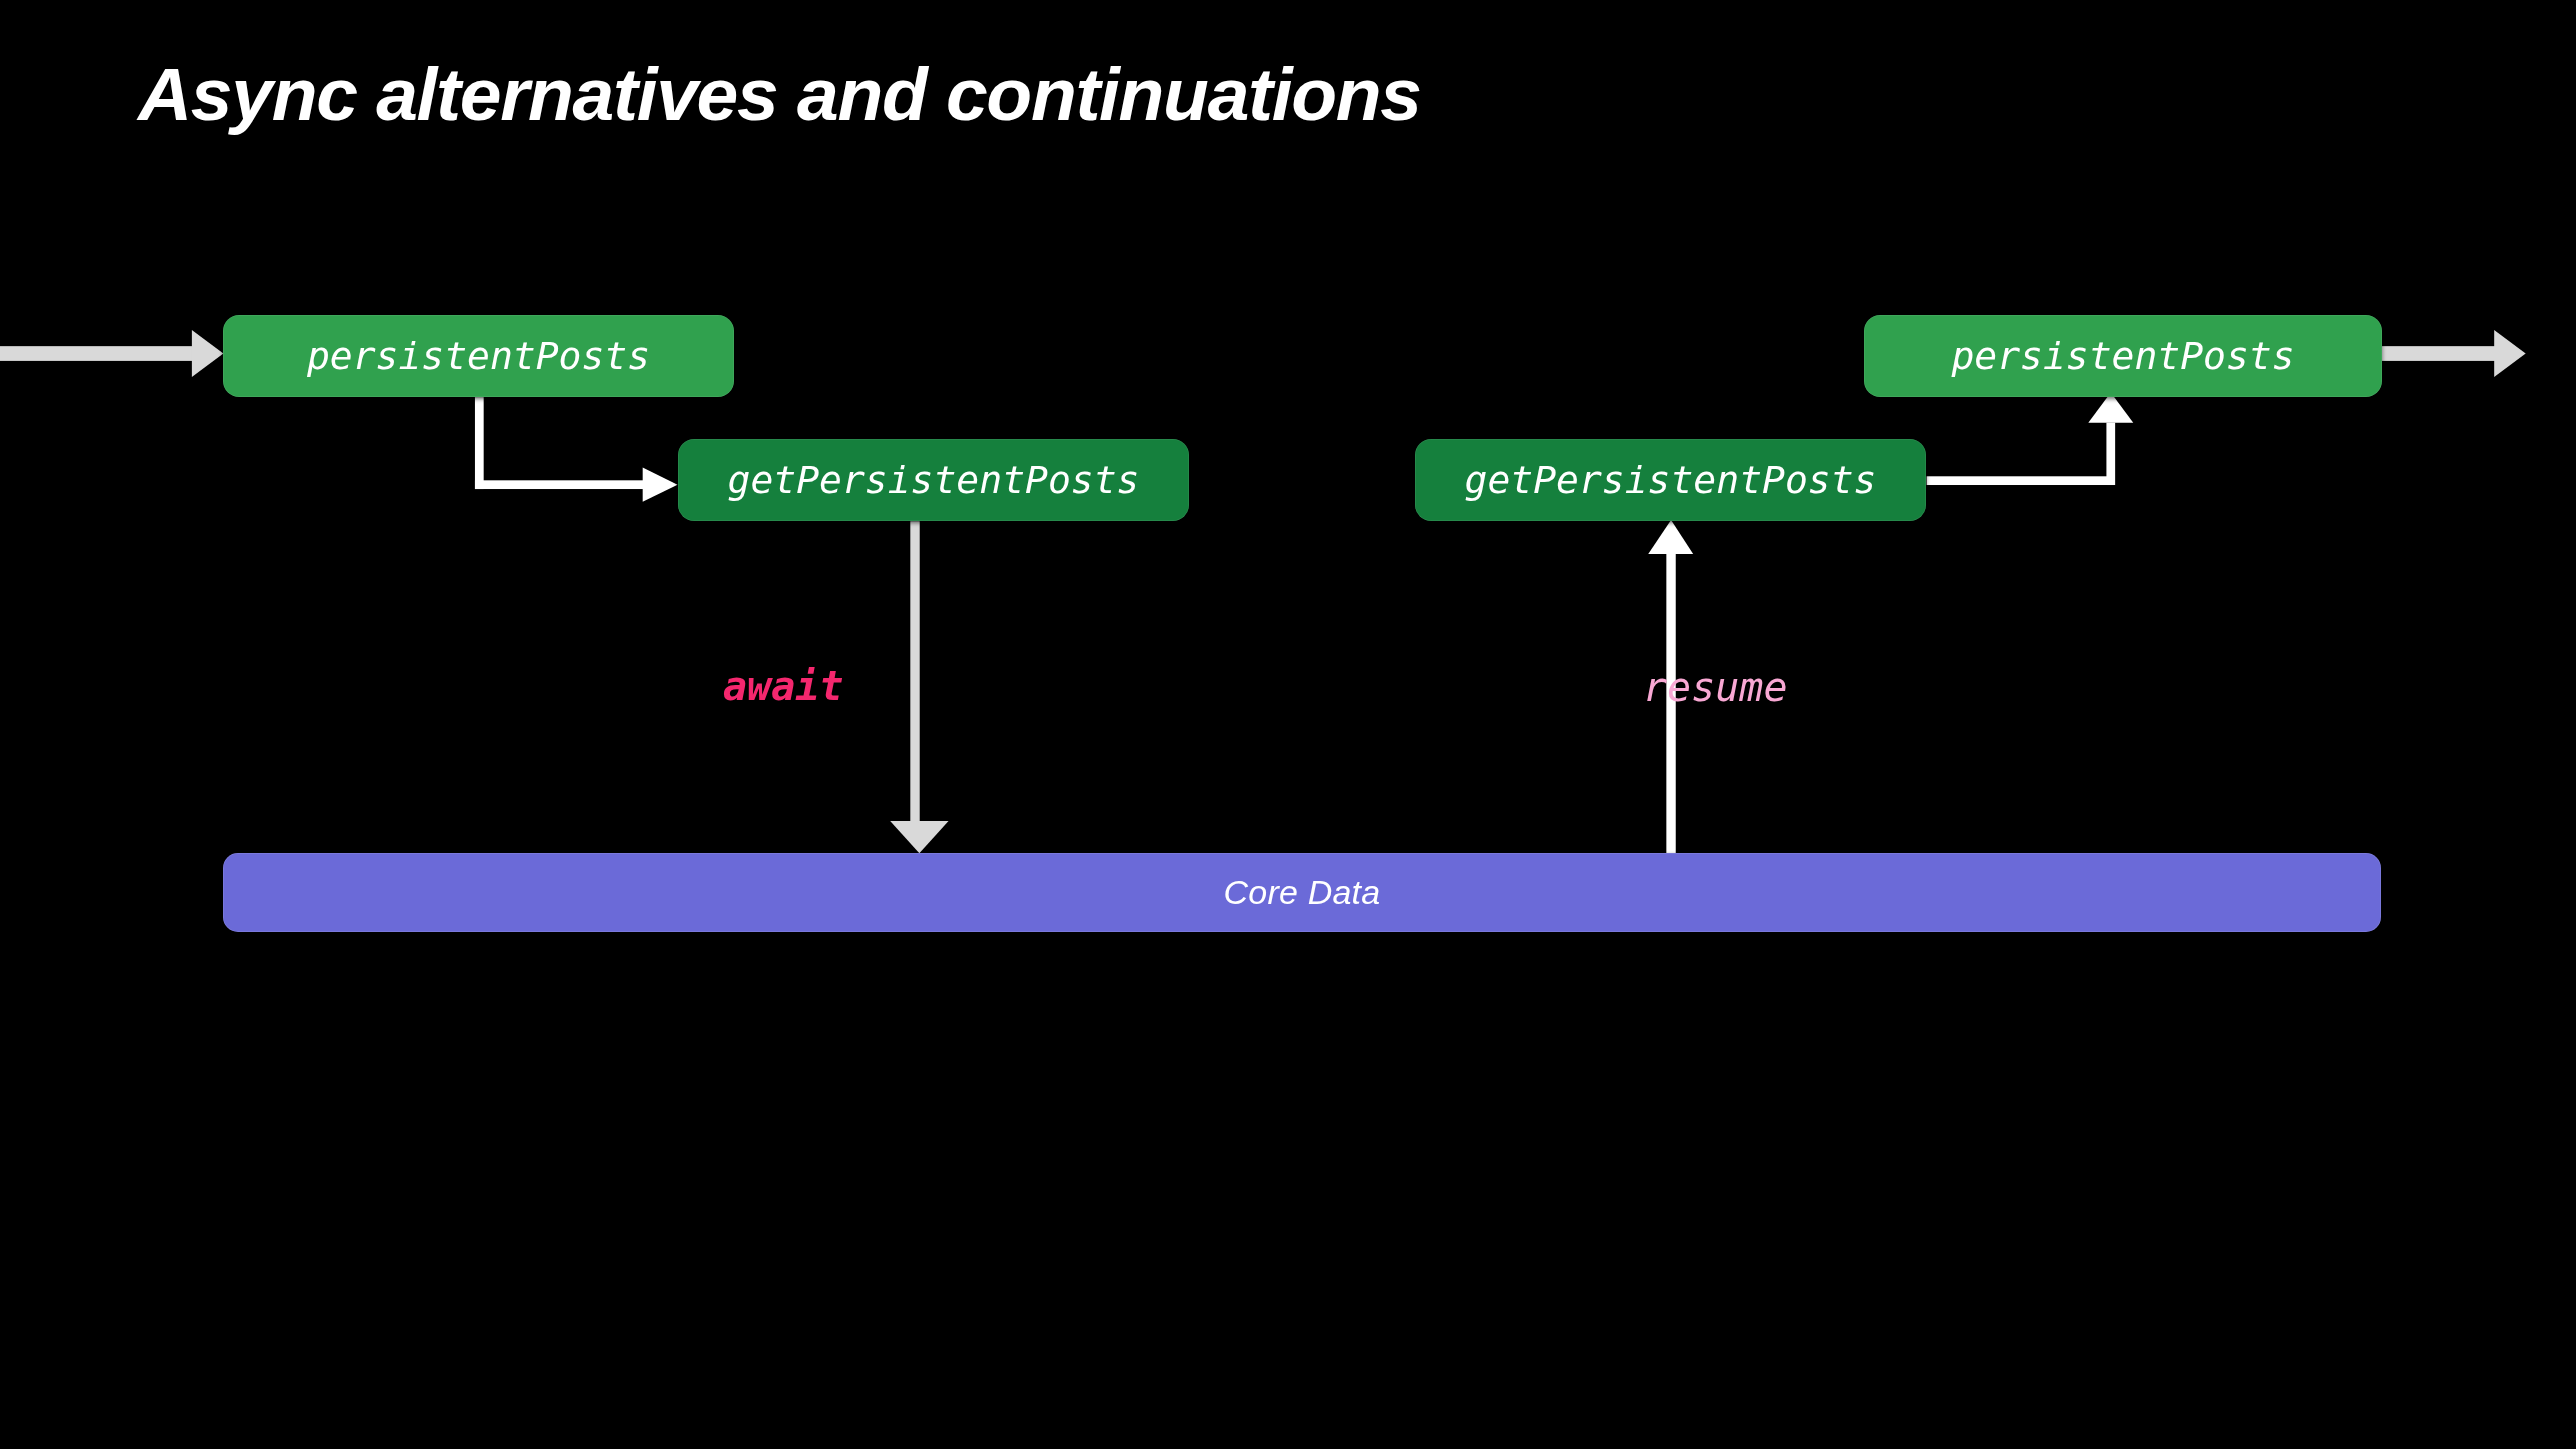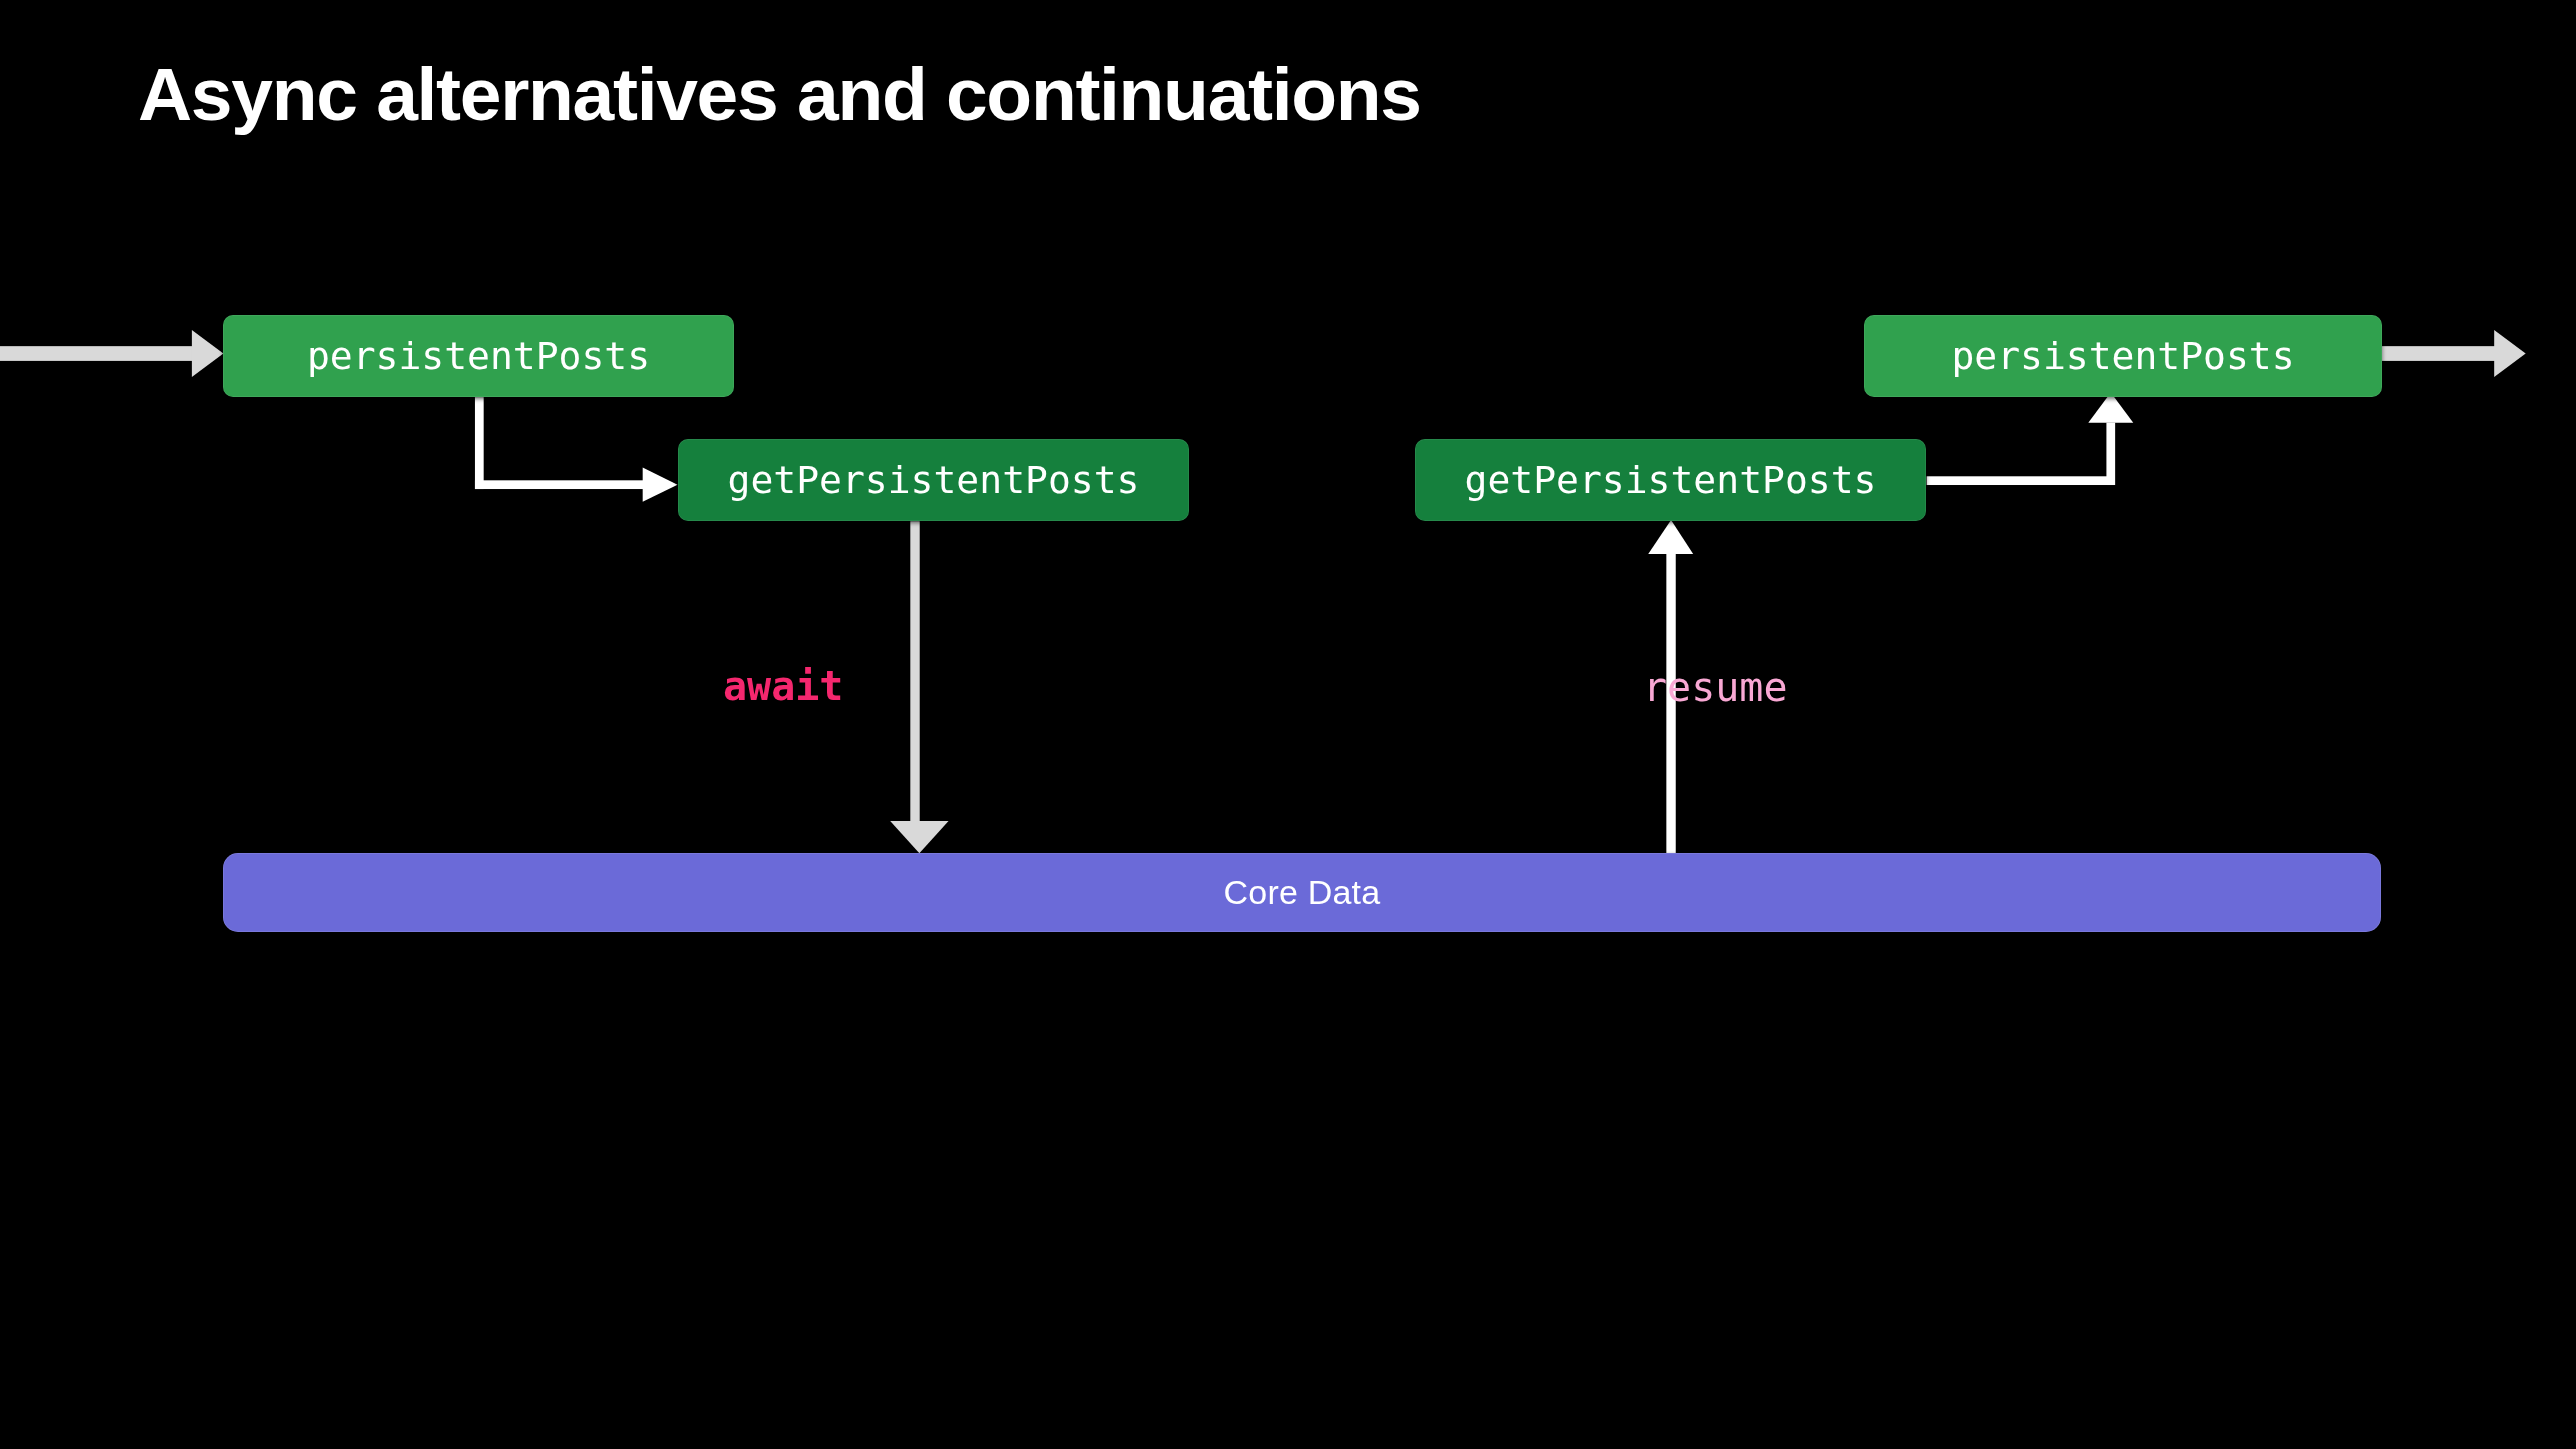--- a/index.html
+++ b/index.html
@@ -12,20 +12,21 @@
     height: 1449px;
     position: relative;
     overflow: hidden;
     font-family: "Liberation Sans", sans-serif;
   }
 
   #slide {
     position: absolute;
     inset: 0;
     background: #000000;
+    font-style: italic;
   }
 
   
   .slide-title {
     position: absolute;
     left: 138px;
     top: 51px;
     font-family: "Liberation Sans", sans-serif;
     font-size: 75px;
     font-weight: 700;
@@ -35,21 +36,21 @@
     line-height: 1.15;
   }
 
   
   .node {
     position: absolute;
     box-sizing: border-box;
     display: flex;
     align-items: center;
     justify-content: center;
-    border-radius: 10px;
+    border-radius: 16px;
     color: #ffffff;
     white-space: nowrap;
   }
   .node-mono {
     font-family: "DejaVu Sans Mono", "Liberation Mono", monospace;
     font-size: 38px;
     letter-spacing: 0px;
     font-weight: 400;
   }
 

